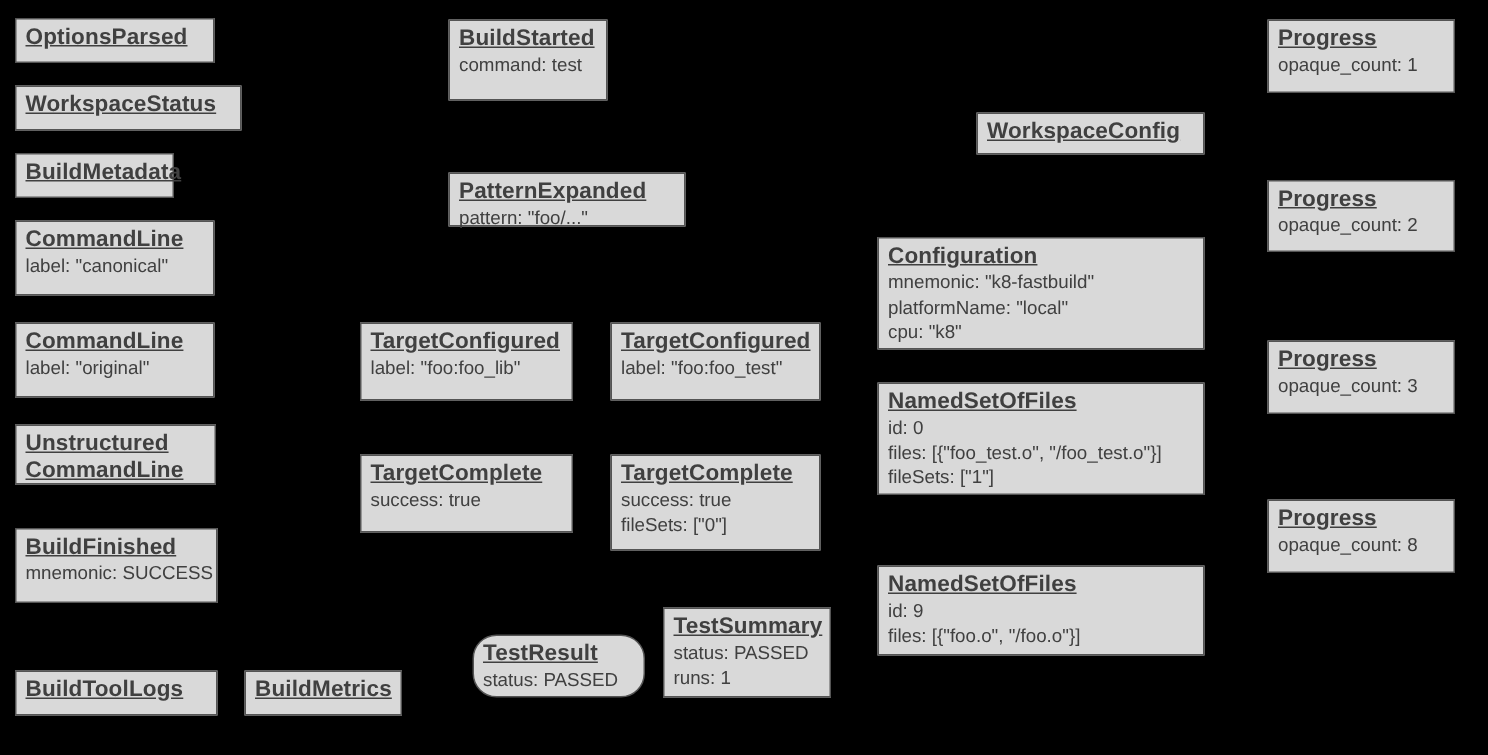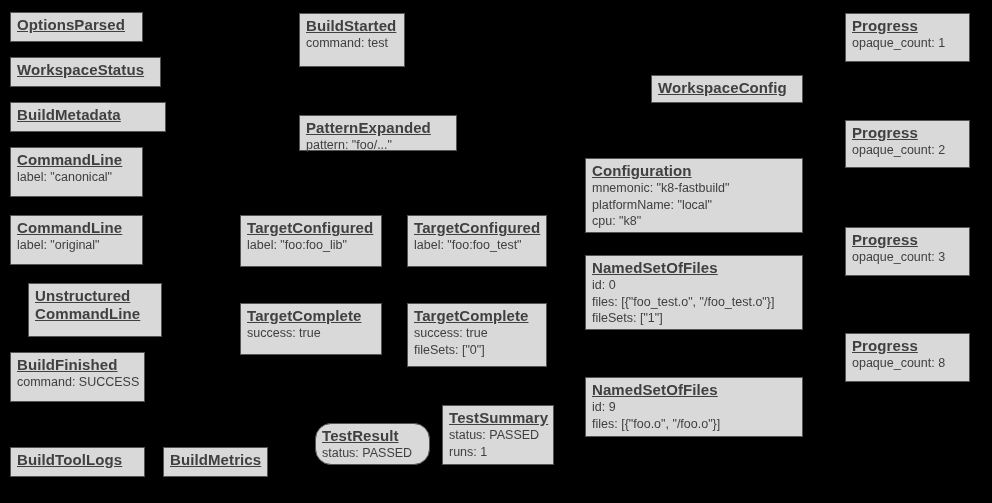--- a/index.html
+++ b/index.html
@@ -40,38 +40,38 @@
 </head>
 <body style="background: rgb(0, 0, 0);">
 
 <div class="canvas">
     <div class="node" style="left: 10px; top: 12px; width: 133px; height: 30px;">
       <div class="node-title">OptionsParsed</div>
     </div>
     <div class="node" style="left: 10px; top: 57px; width: 151px; height: 30px;">
       <div class="node-title">WorkspaceStatus</div>
     </div>
-    <div class="node" style="left: 10px; top: 102px; width: 156px; height: 30px;">
+    <div class="node" style="left: 10px; top: 102px; width: 106px; height: 30px;">
       <div class="node-title">BuildMetadata</div>
     </div>
     <div class="node" style="left: 10px; top: 147px; width: 133px; height: 50px;">
       <div class="node-title">CommandLine</div>
       <div class="node-line">label: "canonical"</div>
     </div>
     <div class="node" style="left: 10px; top: 215px; width: 133px; height: 50px;">
       <div class="node-title">CommandLine</div>
       <div class="node-line">label: "original"</div>
     </div>
-    <div class="node" style="left: 28px; top: 283px; width: 134px; height: 54px;">
+    <div class="node" style="left: 10px; top: 283px; width: 134px; height: 40px;">
       <div class="node-title">Unstructured
 CommandLine</div>
     </div>
     <div class="node" style="left: 10px; top: 352px; width: 135px; height: 50px;">
       <div class="node-title">BuildFinished</div>
-      <div class="node-line">command: SUCCESS</div>
+      <div class="node-line">mnemonic: SUCCESS</div>
     </div>
     <div class="node" style="left: 10px; top: 447px; width: 135px; height: 30px;">
       <div class="node-title">BuildToolLogs</div>
     </div>
     <div class="node" style="left: 163px; top: 447px; width: 105px; height: 30px;">
       <div class="node-title">BuildMetrics</div>
     </div>
     <div class="node" style="left: 299px; top: 13px; width: 106px; height: 54px;">
       <div class="node-title">BuildStarted</div>
       <div class="node-line">command: test</div>

